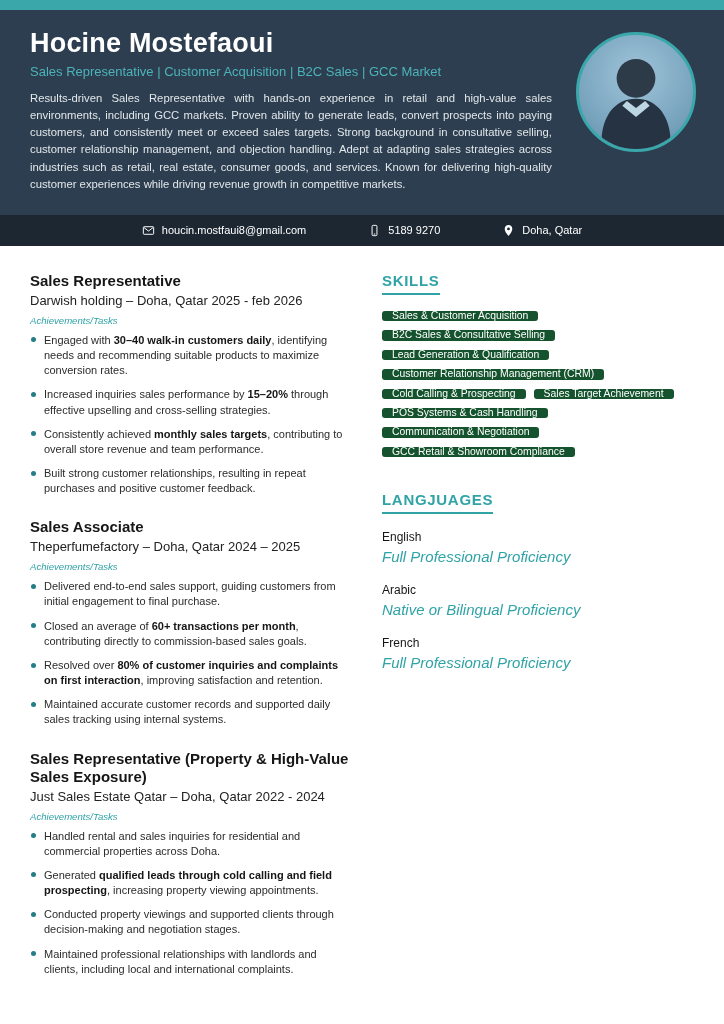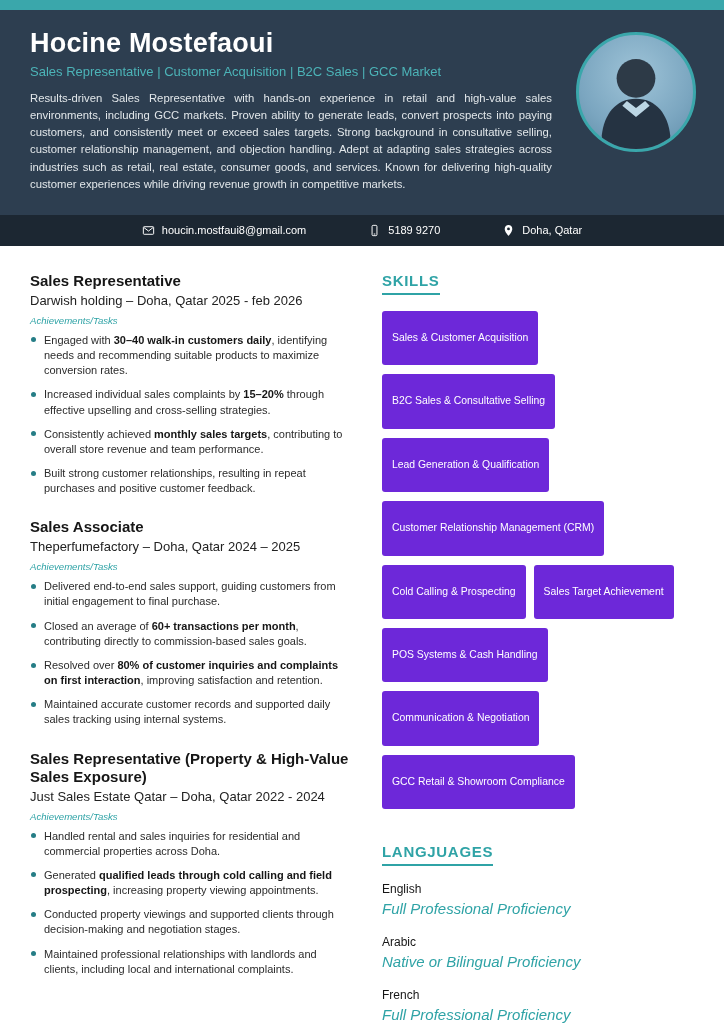--- a/index.html
+++ b/index.html
@@ -40,22 +40,22 @@
   .tasks-label { font-size: 9.6px; font-style: italic; color: #2fa3a6; margin-bottom: 7px; }
   .bullets { list-style: none; padding-left: 14px; }
   .bullet { position: relative; font-size: 11px; color: #2b2b2b; line-height: 1.38; margin-bottom: 9px; }
   .bullet::before { content: ""; position: absolute; left: -13px; top: 0.42em; width: 5px; height: 5px;
                     border-radius: 50%; background: #257d86; }
   .bullet strong { font-weight: 700; color: #161616; }
 
   
   .skill-list { display: flex; flex-direction: column; gap: 9px; margin-bottom: 34px; }
   .skill-row { display: flex; gap: 8px; flex-wrap: nowrap; }
-  .pill { background: #6d28d9; color: #ffffff; font-size: 10.4px; line-height: 1;
-          padding: 22px 10px; border-radius: 3px; white-space: nowrap; }
+  .pill { background: #14532d; color: #ffffff; font-size: 10.4px; line-height: 1;
+          padding: 0 10px; border-radius: 3px; white-space: nowrap; }
 
   
   .language-list { display: grid; grid-template-columns: 1fr; gap: 18px 12px; }
   .lang-name { font-size: 12px; color: #161616; margin-bottom: 4px; }
   .lang-level { font-size: 15px; font-style: italic; color: #2fa3a6; }
 </style>
 </head>
 <body>
 
 <div class="page">
@@ -103,21 +103,21 @@
 
     <div class="col-left">
       <section>
         <div>
             <article class="job">
               <h3 class="job-title">Sales Representative</h3>
               <div class="job-subtitle"><span>Darwish holding – Doha, Qatar </span><span>2025 - feb 2026</span></div>
               <div class="tasks-label">Achievements/Tasks</div>
               <ul class="bullets">
                 <li class="bullet"><span>Engaged with </span><strong>30–40 walk-in customers daily</strong><span>, identifying needs and recommending suitable products to maximize conversion rates.</span></li>
-                <li class="bullet"><span>Increased individual sales complaints by </span><strong>15–20%</strong><span> through effective upselling and cross-selling strategies.</span></li>
+                <li class="bullet"><span>Increased inquiries sales performance by </span><strong>15–20%</strong><span> through effective upselling and cross-selling strategies.</span></li>
                 <li class="bullet"><span>Consistently achieved </span><strong>monthly sales targets</strong><span>, contributing to overall store revenue and team performance.</span></li>
                 <li class="bullet"><span>Built strong customer relationships, resulting in repeat purchases and positive customer feedback.</span></li>
               </ul>
             </article>
             <article class="job">
               <h3 class="job-title">Sales Associate</h3>
               <div class="job-subtitle"><span>Theperfumefactory – Doha, Qatar </span><span>2024 – 2025</span></div>
               <div class="tasks-label">Achievements/Tasks</div>
               <ul class="bullets">
                 <li class="bullet"><span>Delivered end-to-end sales support, guiding customers from initial engagement to final purchase.</span></li>

